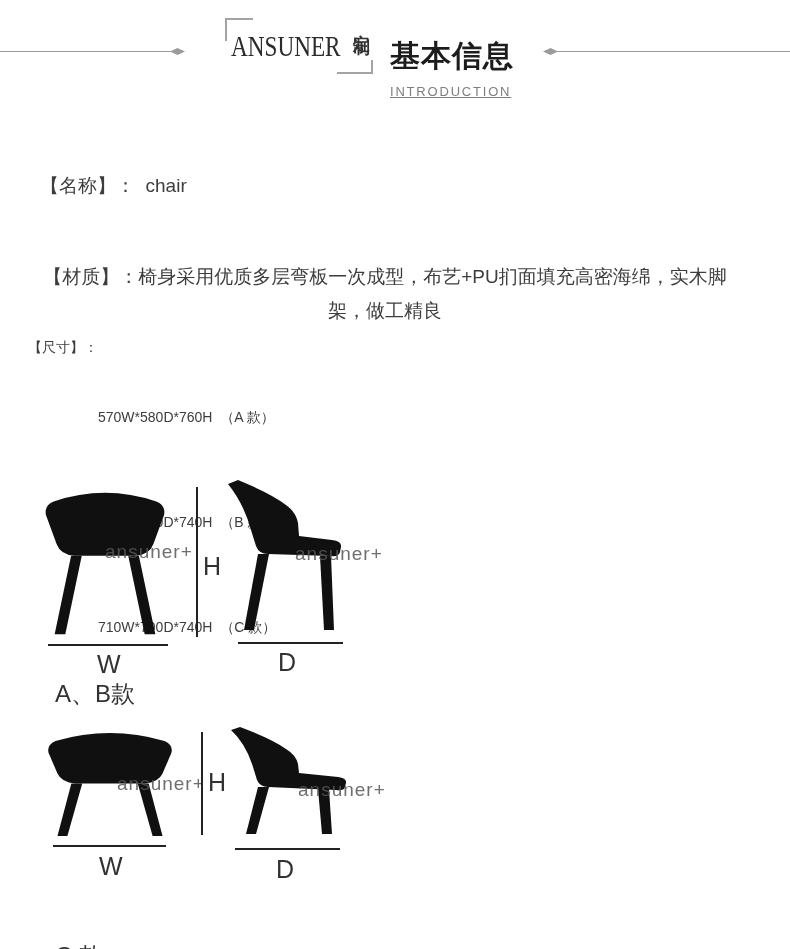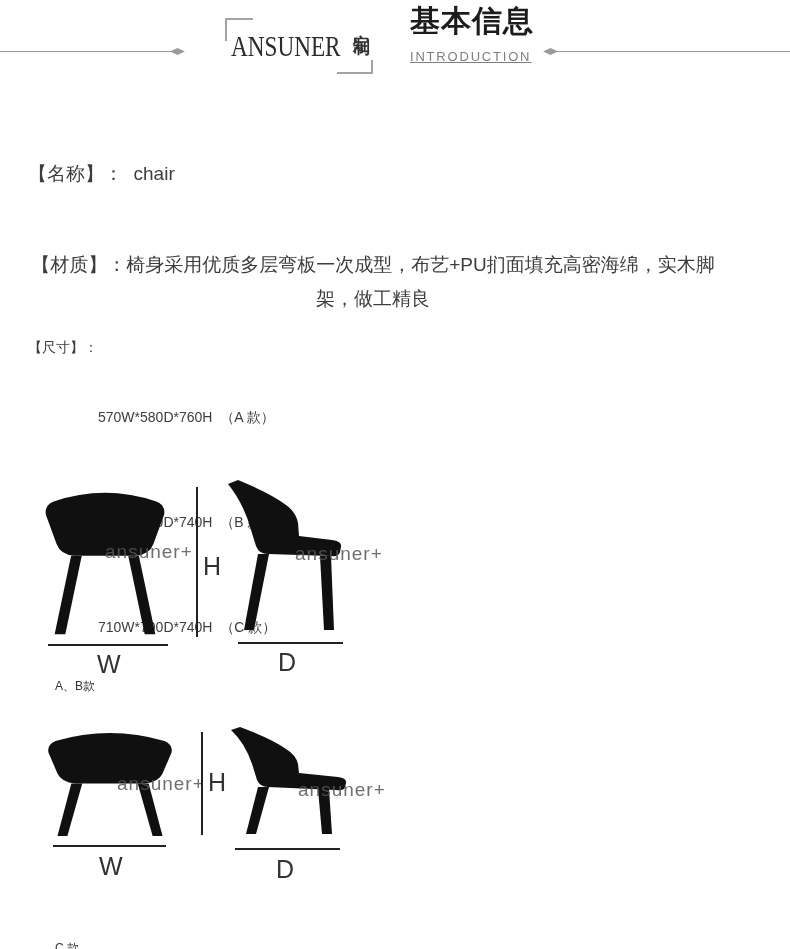--- a/index.html
+++ b/index.html
@@ -17,36 +17,36 @@
   .logo{position:absolute;left:225px;top:18px;width:152px;height:58px;}
   .bracket-tl{position:absolute;left:0;top:0;width:26px;height:21px;
               border-left:2px solid var(--bracket);border-top:2px solid var(--bracket);}
   .bracket-br{position:absolute;left:112px;top:42px;width:34px;height:12px;
               border-right:2px solid var(--bracket);border-bottom:2px solid var(--bracket);}
   .brand{position:absolute;left:6px;top:12px;font-family:"Liberation Serif","DejaVu Serif",serif;
          font-size:29px;color:var(--brand);transform:scaleX(0.8);transform-origin:left top;white-space:nowrap;}
   .brand-mark{position:absolute;left:126px;top:3px;writing-mode:vertical-rl;
               font-size:17px;font-weight:700;color:#333;letter-spacing:3px;line-height:20px;}
   
-  .title-block{position:absolute;left:390px;top:1px;margin-left:20px;}
+  .title-block{position:absolute;left:390px;top:36px;}
   .title{font-size:30px;font-weight:700;color:var(--heading);letter-spacing:1px;}
   .subtitle{margin-top:7px;font-size:13px;color:var(--subtitle);letter-spacing:1.8px;text-decoration:underline;}
   
-  .spec-row{position:absolute;left:28px;margin:0;font-size:19px;color:var(--text);
+  .spec-row{position:absolute;left:28px;margin:12px;font-size:19px;color:var(--text);
             white-space:pre-wrap;line-height:27px;}
   .spec-material{width:690px;line-height:34px;text-align:center;}
   .spec-dims{position:absolute;left:28px;top:330px;display:flex;font-size:14px;
              color:var(--text);line-height:35px;white-space:pre-wrap;}
   
   .chair{position:absolute;}
   .chair path{fill:var(--silhouette);}
   .vline{position:absolute;width:2px;background:var(--dimline);}
   .uline{position:absolute;height:2px;background:var(--dimline);}
   .dim-letter{position:absolute;font-size:25px;font-weight:400;color:var(--dimtext);}
-  .caption{position:absolute;font-size:12px;color:var(--dimtext);}
+  .caption{position:absolute;font-size:24px;color:var(--dimtext);}
   .wm{position:absolute;font-size:19px;letter-spacing:1px;color:var(--watermark);
       opacity:.85;font-weight:400;}
 </style>
 </head>
 <body>
 
 <div class="page">
 
   <div class="rule rule-left">
       <i class="diamond"></i>

